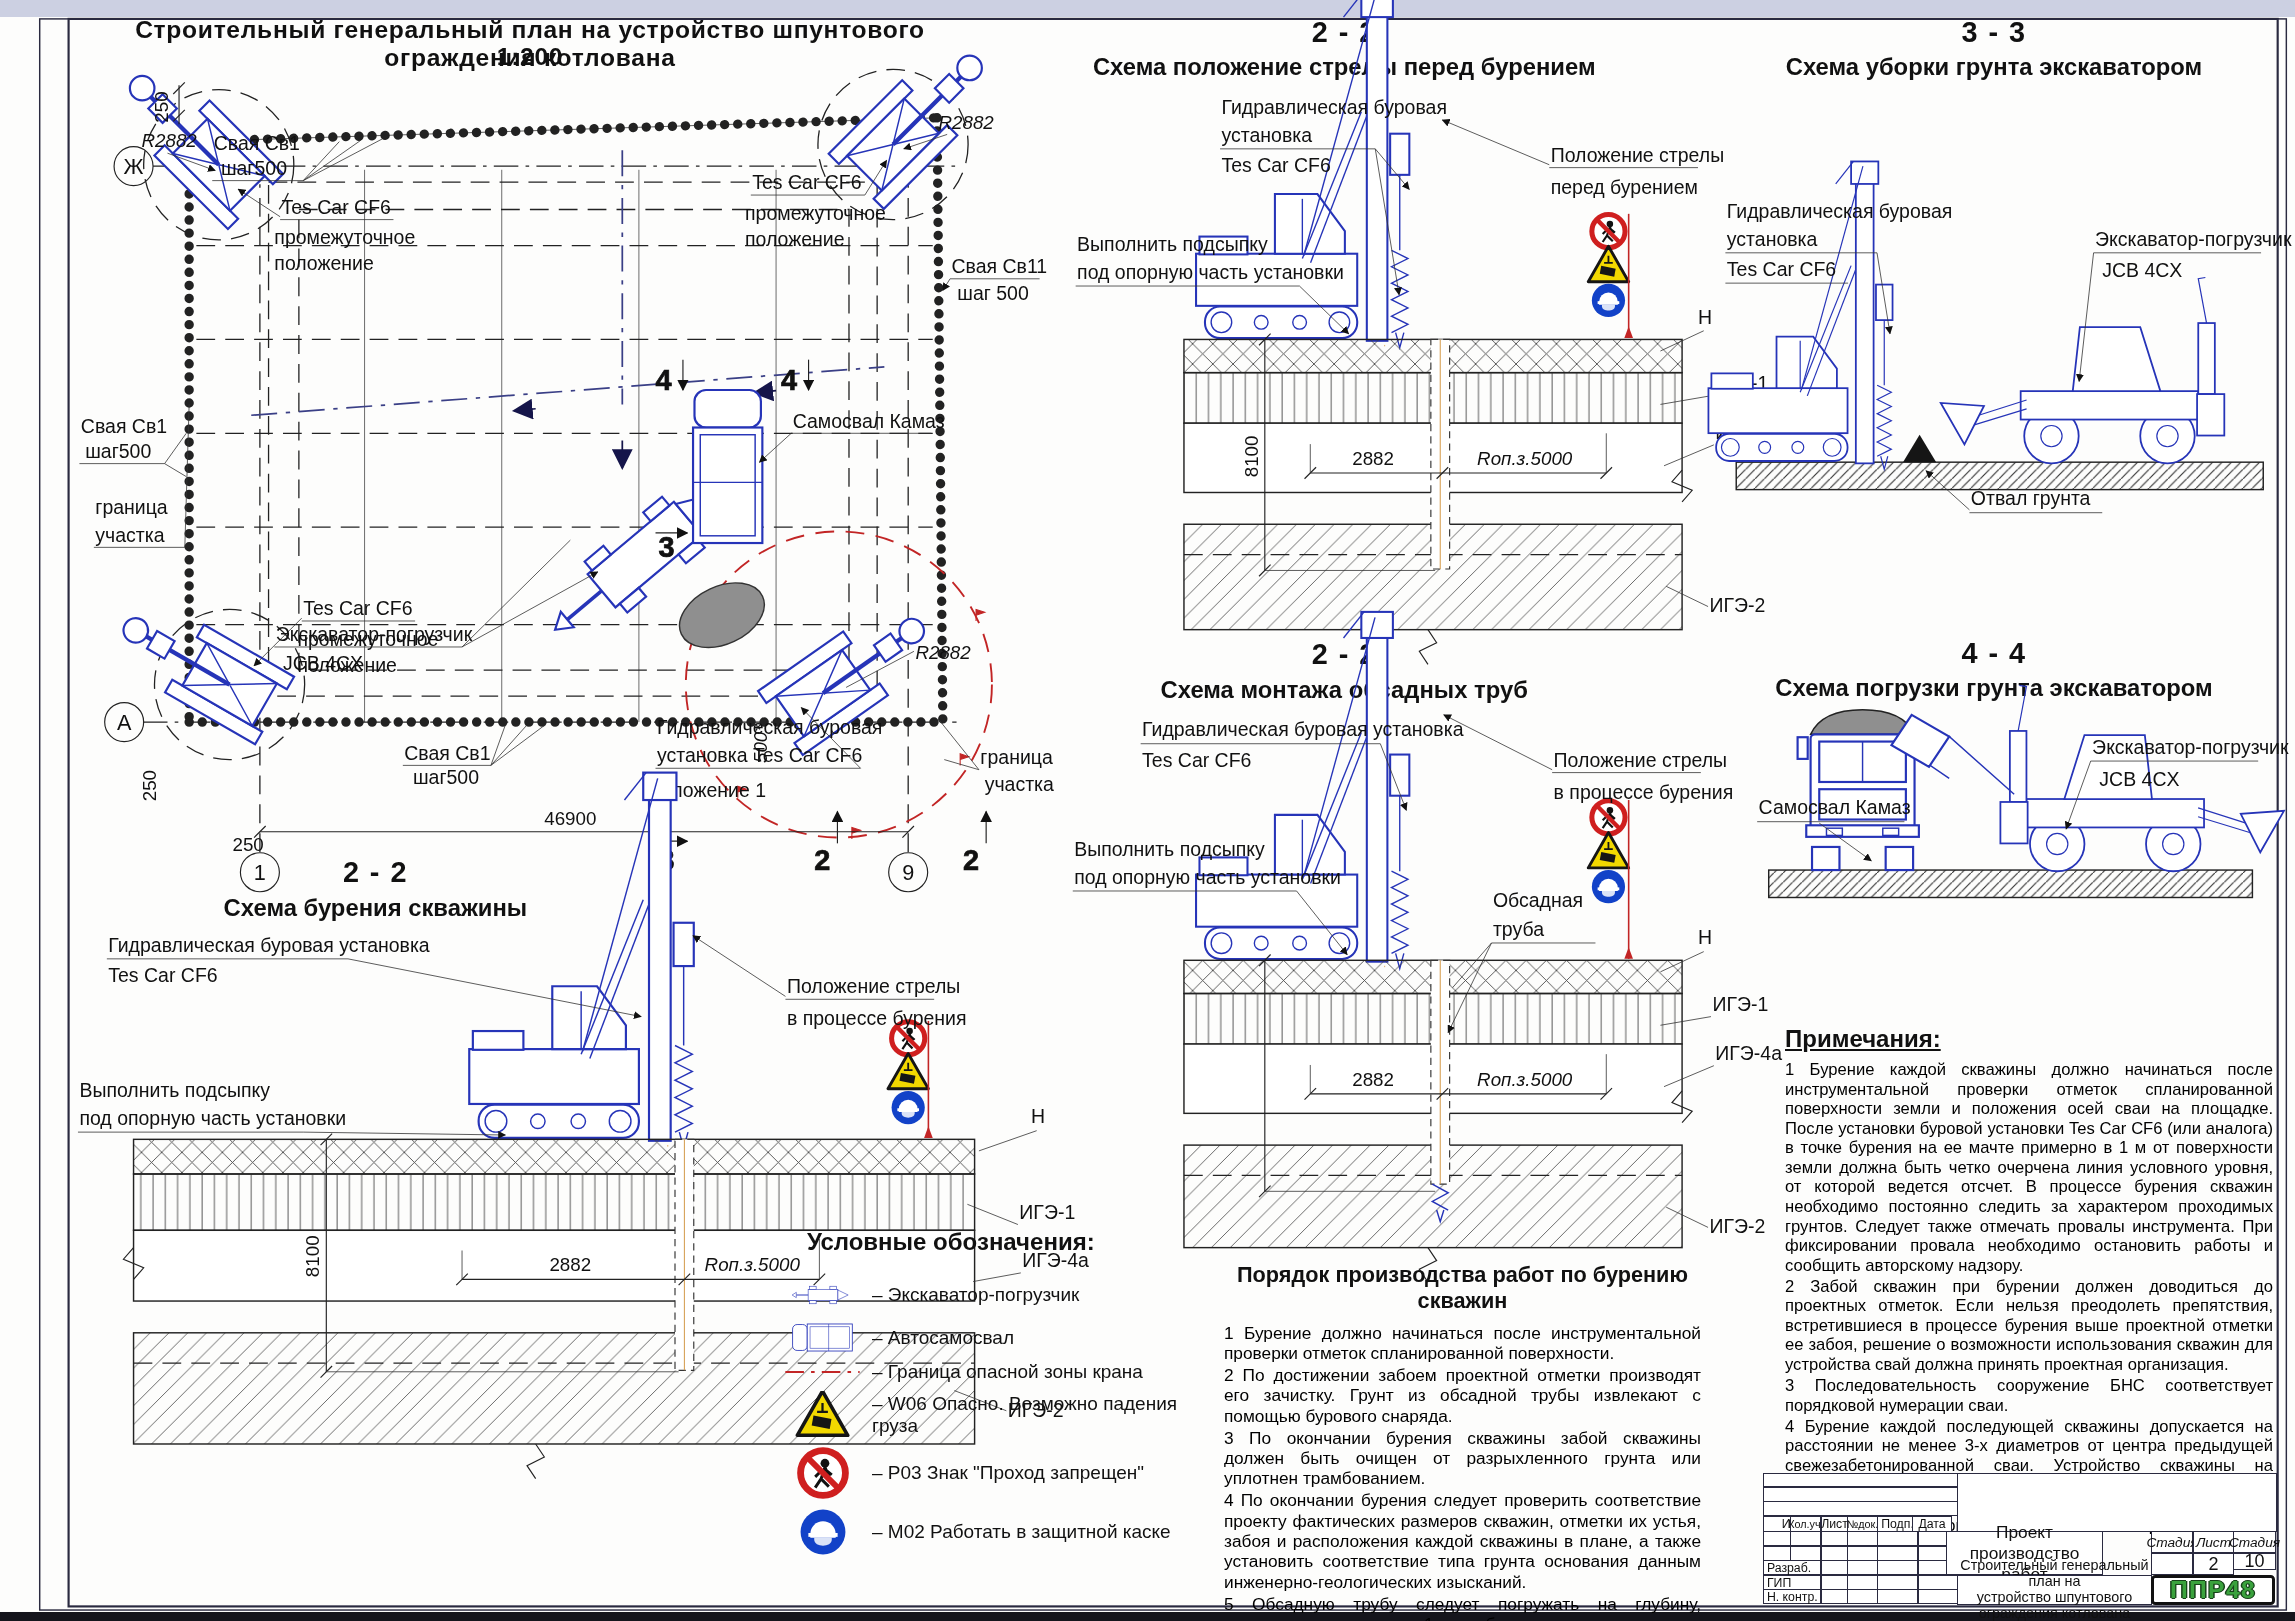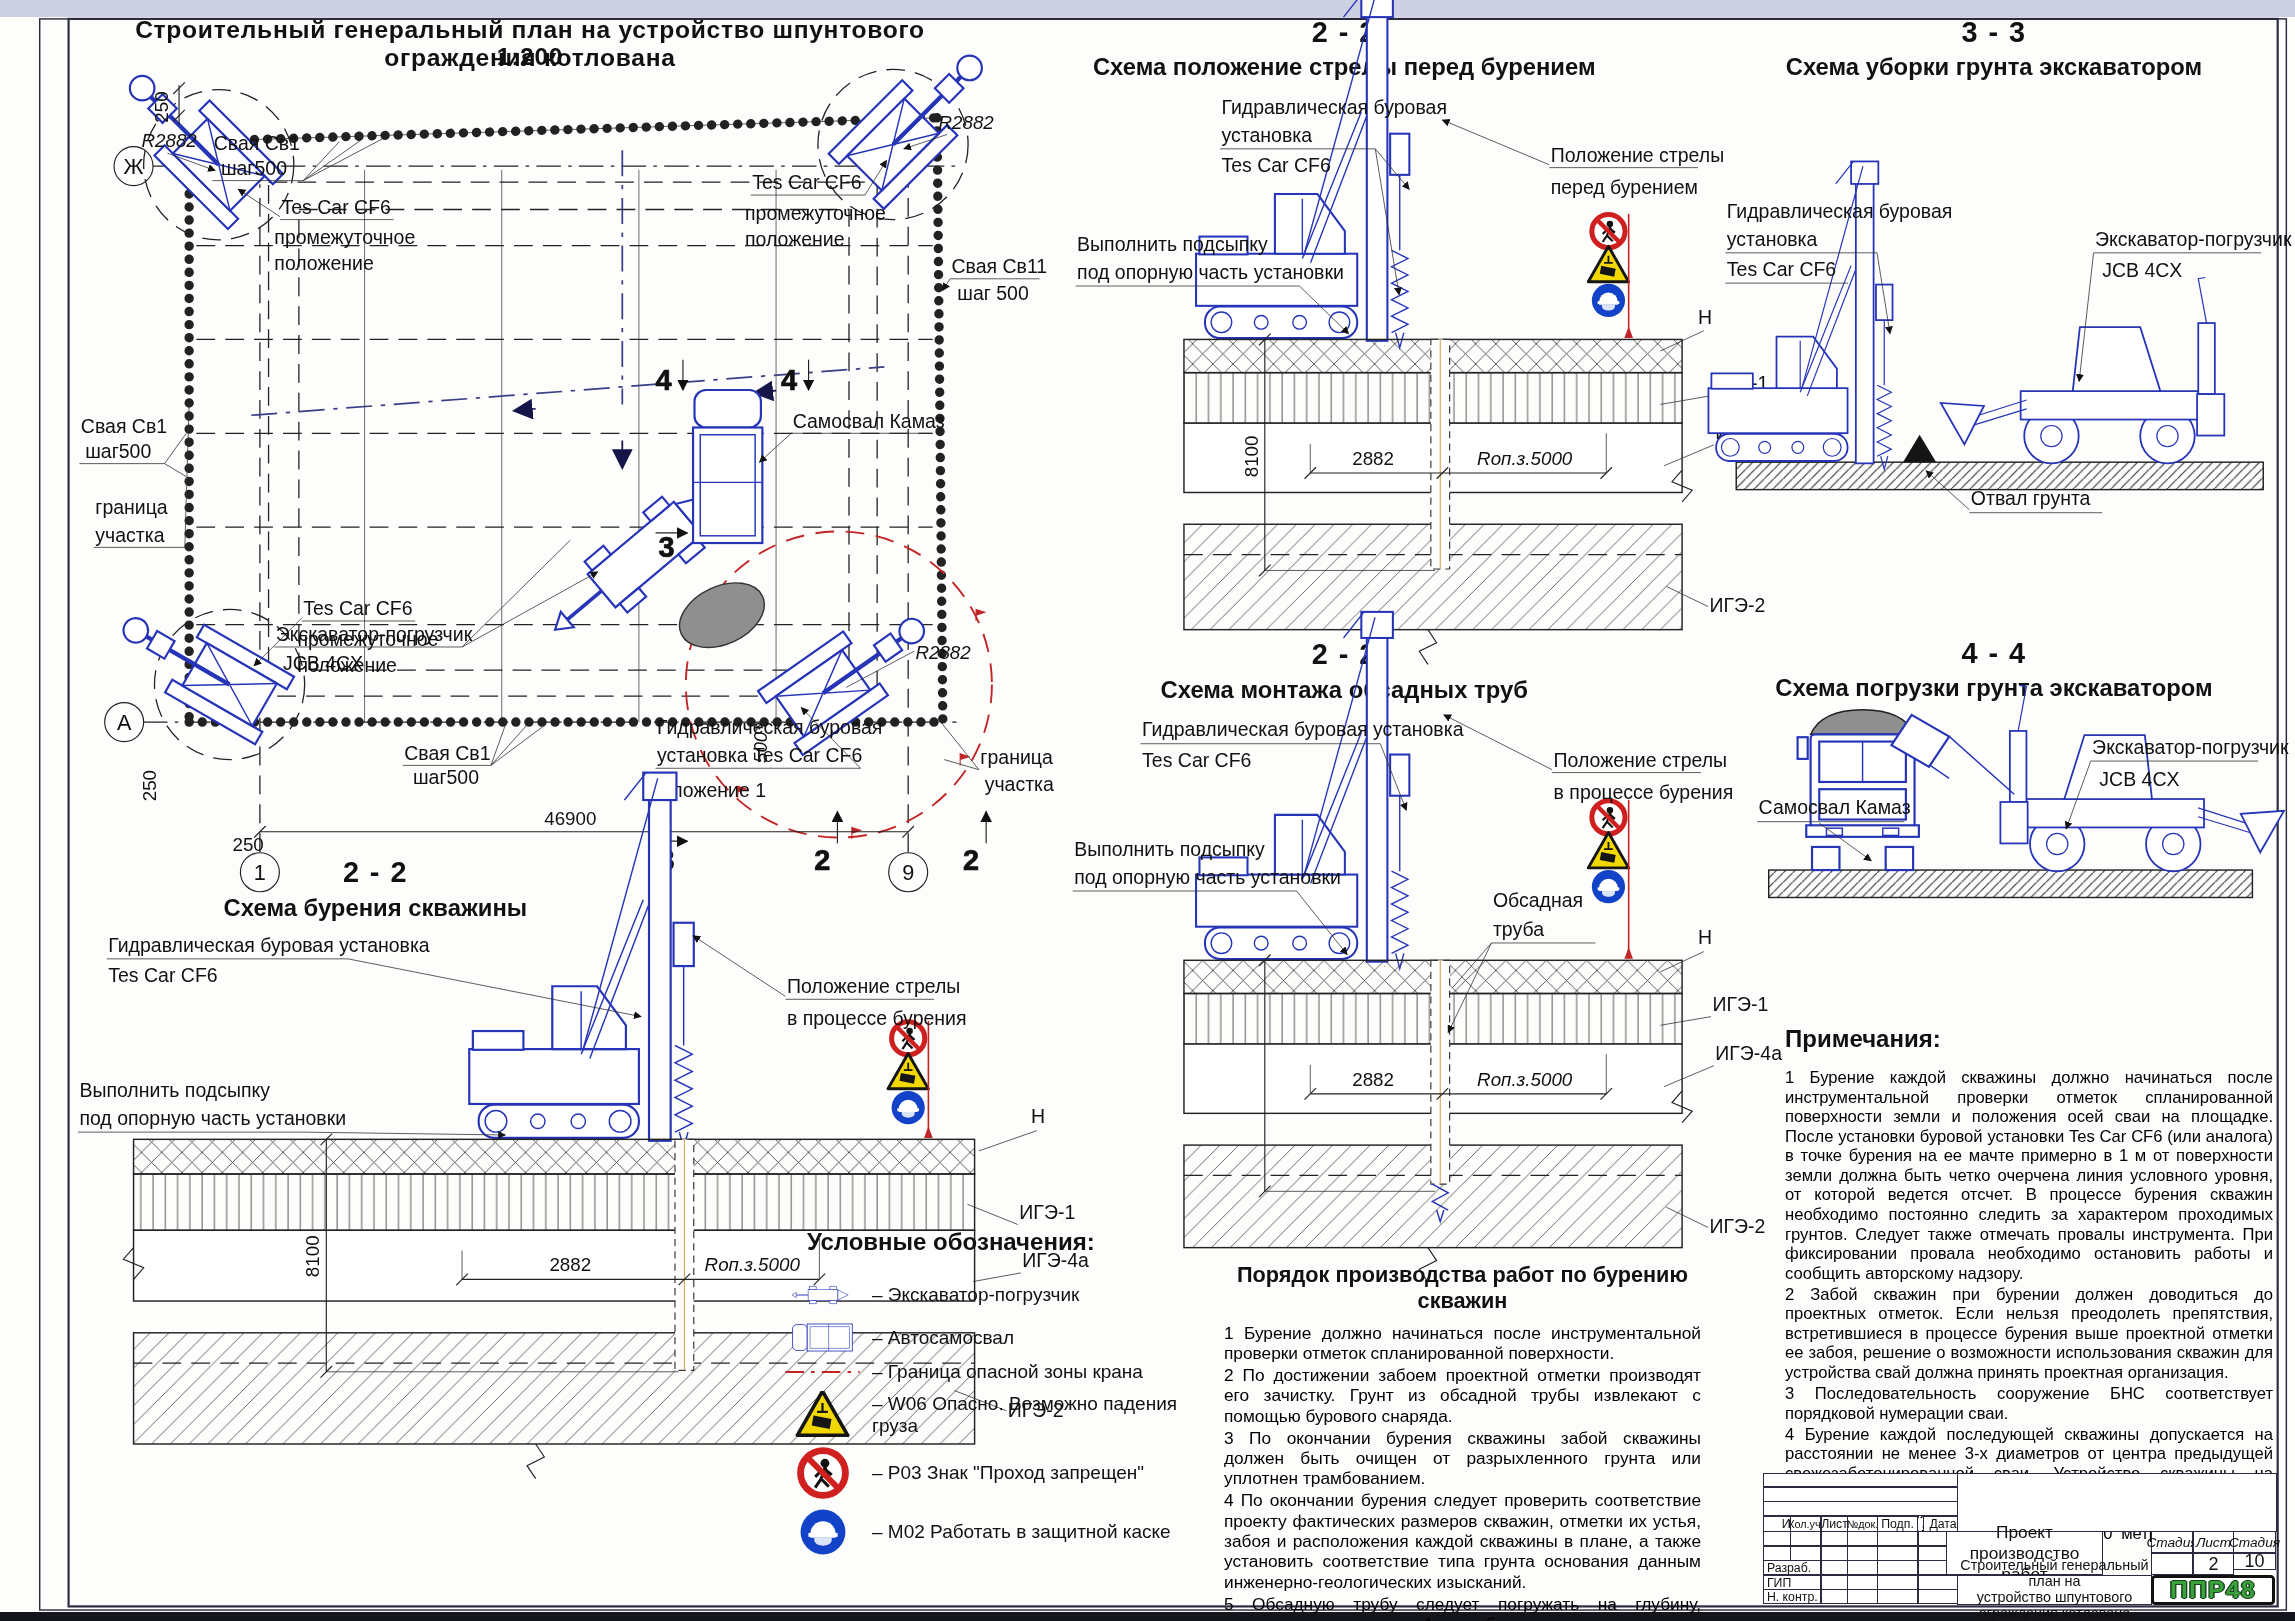--- a/index.html
+++ b/index.html
@@ -700,40 +700,40 @@
   <div class="blocktitle" style="font-size:21.7px;text-align:center;margin-bottom:8.7px;">Порядок производства работ по бурению скважин</div>
   <p class="para">1 Бурение должно начинаться после инструментальной проверки отметок спланированной поверхности.</p>
   <p class="para">2 По достижении забоем проектной отметки производят его зачистку. Грунт из обсадной трубы извлекают с помощью бурового снаряда.</p>
   <p class="para">3 По окончании бурения скважины забой скважины должен быть очищен от разрыхленного грунта или уплотнен трамбованием.</p>
   <p class="para">4 По окончании бурения следует проверить соответствие проекту фактических размеров скважин, отметки их устья, забоя и расположения каждой скважины в плане, а также установить соответствие типа грунта основания данным инженерно-геологических изысканий.</p>
   <p class="para">5 Обсадную трубу следует погружать на глубину, оставляющую минимум 1 м трубы над поверхностью для возможности последующего извлечения трубы с помощью обсадного стола.</p>
 
 </div>
 
 <div class="abs" style="left:1785px;top:1025px;width:488px;">
-  <div class="blocktitle" style="margin-bottom:15px;">Примечания:</div>
+  <div class="blocktitle" style="margin-bottom:7px;text-decoration:underline;">Примечания:</div>
   <p class="para" style="font-size:16.6px;">1 Бурение каждой скважины должно начинаться после инструментальной проверки отметок спланированной поверхности земли и положения осей сваи на площадке. После установки буровой установки Tes Car CF6 (или аналога) в точке бурения на ее мачте примерно в 1 м от поверхности земли должна быть четко очерчена линия условного уровня, от которой ведется отсчет. В процессе бурения скважин необходимо постоянно следить за характером проходимых грунтов. Следует также отмечать провалы инструмента. При фиксировании провала необходимо остановить работы и сообщить авторскому надзору.</p>
   <p class="para" style="font-size:16.6px;">2 Забой скважин при бурении должен доводиться до проектных отметок. Если нельзя преодолеть препятствия, встретившиеся в процессе бурения выше проектной отметки ее забоя, решение о возможности использования скважин для устройства свай должна принять проектная организация.</p>
   <p class="para" style="font-size:16.6px;">3 Последовательность сооружение БНС соответствует порядковой нумерации сваи.</p>
   <p class="para" style="font-size:16.6px;">4 Бурение каждой последующей скважины допускается на расстоянии не менее 3-х диаметров от центра предыдущей свежезабетонированной сваи. Устройство скважины на меньшем расстоянии допускается не ранее чем через 24 ч после завершения бетонирования.</p>
   <p class="para" style="font-size:16.6px;">5 Радиус опасной зоны спецтехники 5,0 метров от радиуса рабочей зоны, кроме автокрана.</p>
 </div>
 
 <div id="stamp">
 
   <div class="cell" style="left:0;top:0;width:195px;height:14.4px;"></div>
   <div class="cell" style="left:0;top:13.7px;width:195px;height:15px;"></div>
   <div class="cell" style="left:0;top:28px;width:195px;height:15px;"></div>
 
   <div class="cell" style="left:0;top:43px;width:28px;height:16.6px;padding-left:31px;">Изм.</div>
   <div class="cell" style="left:27.4px;top:43px;width:31px;height:16.6px;font-size:10.8px;">Кол.уч.</div>
   <div class="cell" style="left:58px;top:43px;width:27px;height:16.6px;">Лист</div>
   <div class="cell" style="left:84px;top:43px;width:31px;height:16.6px;font-size:10.8px;">№док.</div>
   <div class="cell" style="left:114px;top:43px;width:41px;height:16.6px;">Подп.</div>
-  <div class="cell" style="left:160px;top:43px;width:40px;height:16.6px;">Дата</div>
+  <div class="cell" style="left:149px;top:43px;width:40px;height:16.6px;">Дата</div>
 
   <div class="cell" style="left:0;top:58px;width:28px;height:15px;"></div>
       <div class="cell" style="left:27.4px;top:58px;width:31px;height:15px;"></div>
       <div class="cell" style="left:58px;top:58px;width:27px;height:15px;"></div>
       <div class="cell" style="left:84px;top:58px;width:31px;height:15px;"></div>
       <div class="cell" style="left:114px;top:58px;width:41px;height:15px;"></div>
       <div class="cell" style="left:155px;top:58px;width:40px;height:15px;"></div>
   <div class="cell" style="left:0;top:73px;width:28px;height:15px;"></div>
       <div class="cell" style="left:27.4px;top:73px;width:31px;height:15px;"></div>
       <div class="cell" style="left:58px;top:73px;width:27px;height:15px;"></div>

